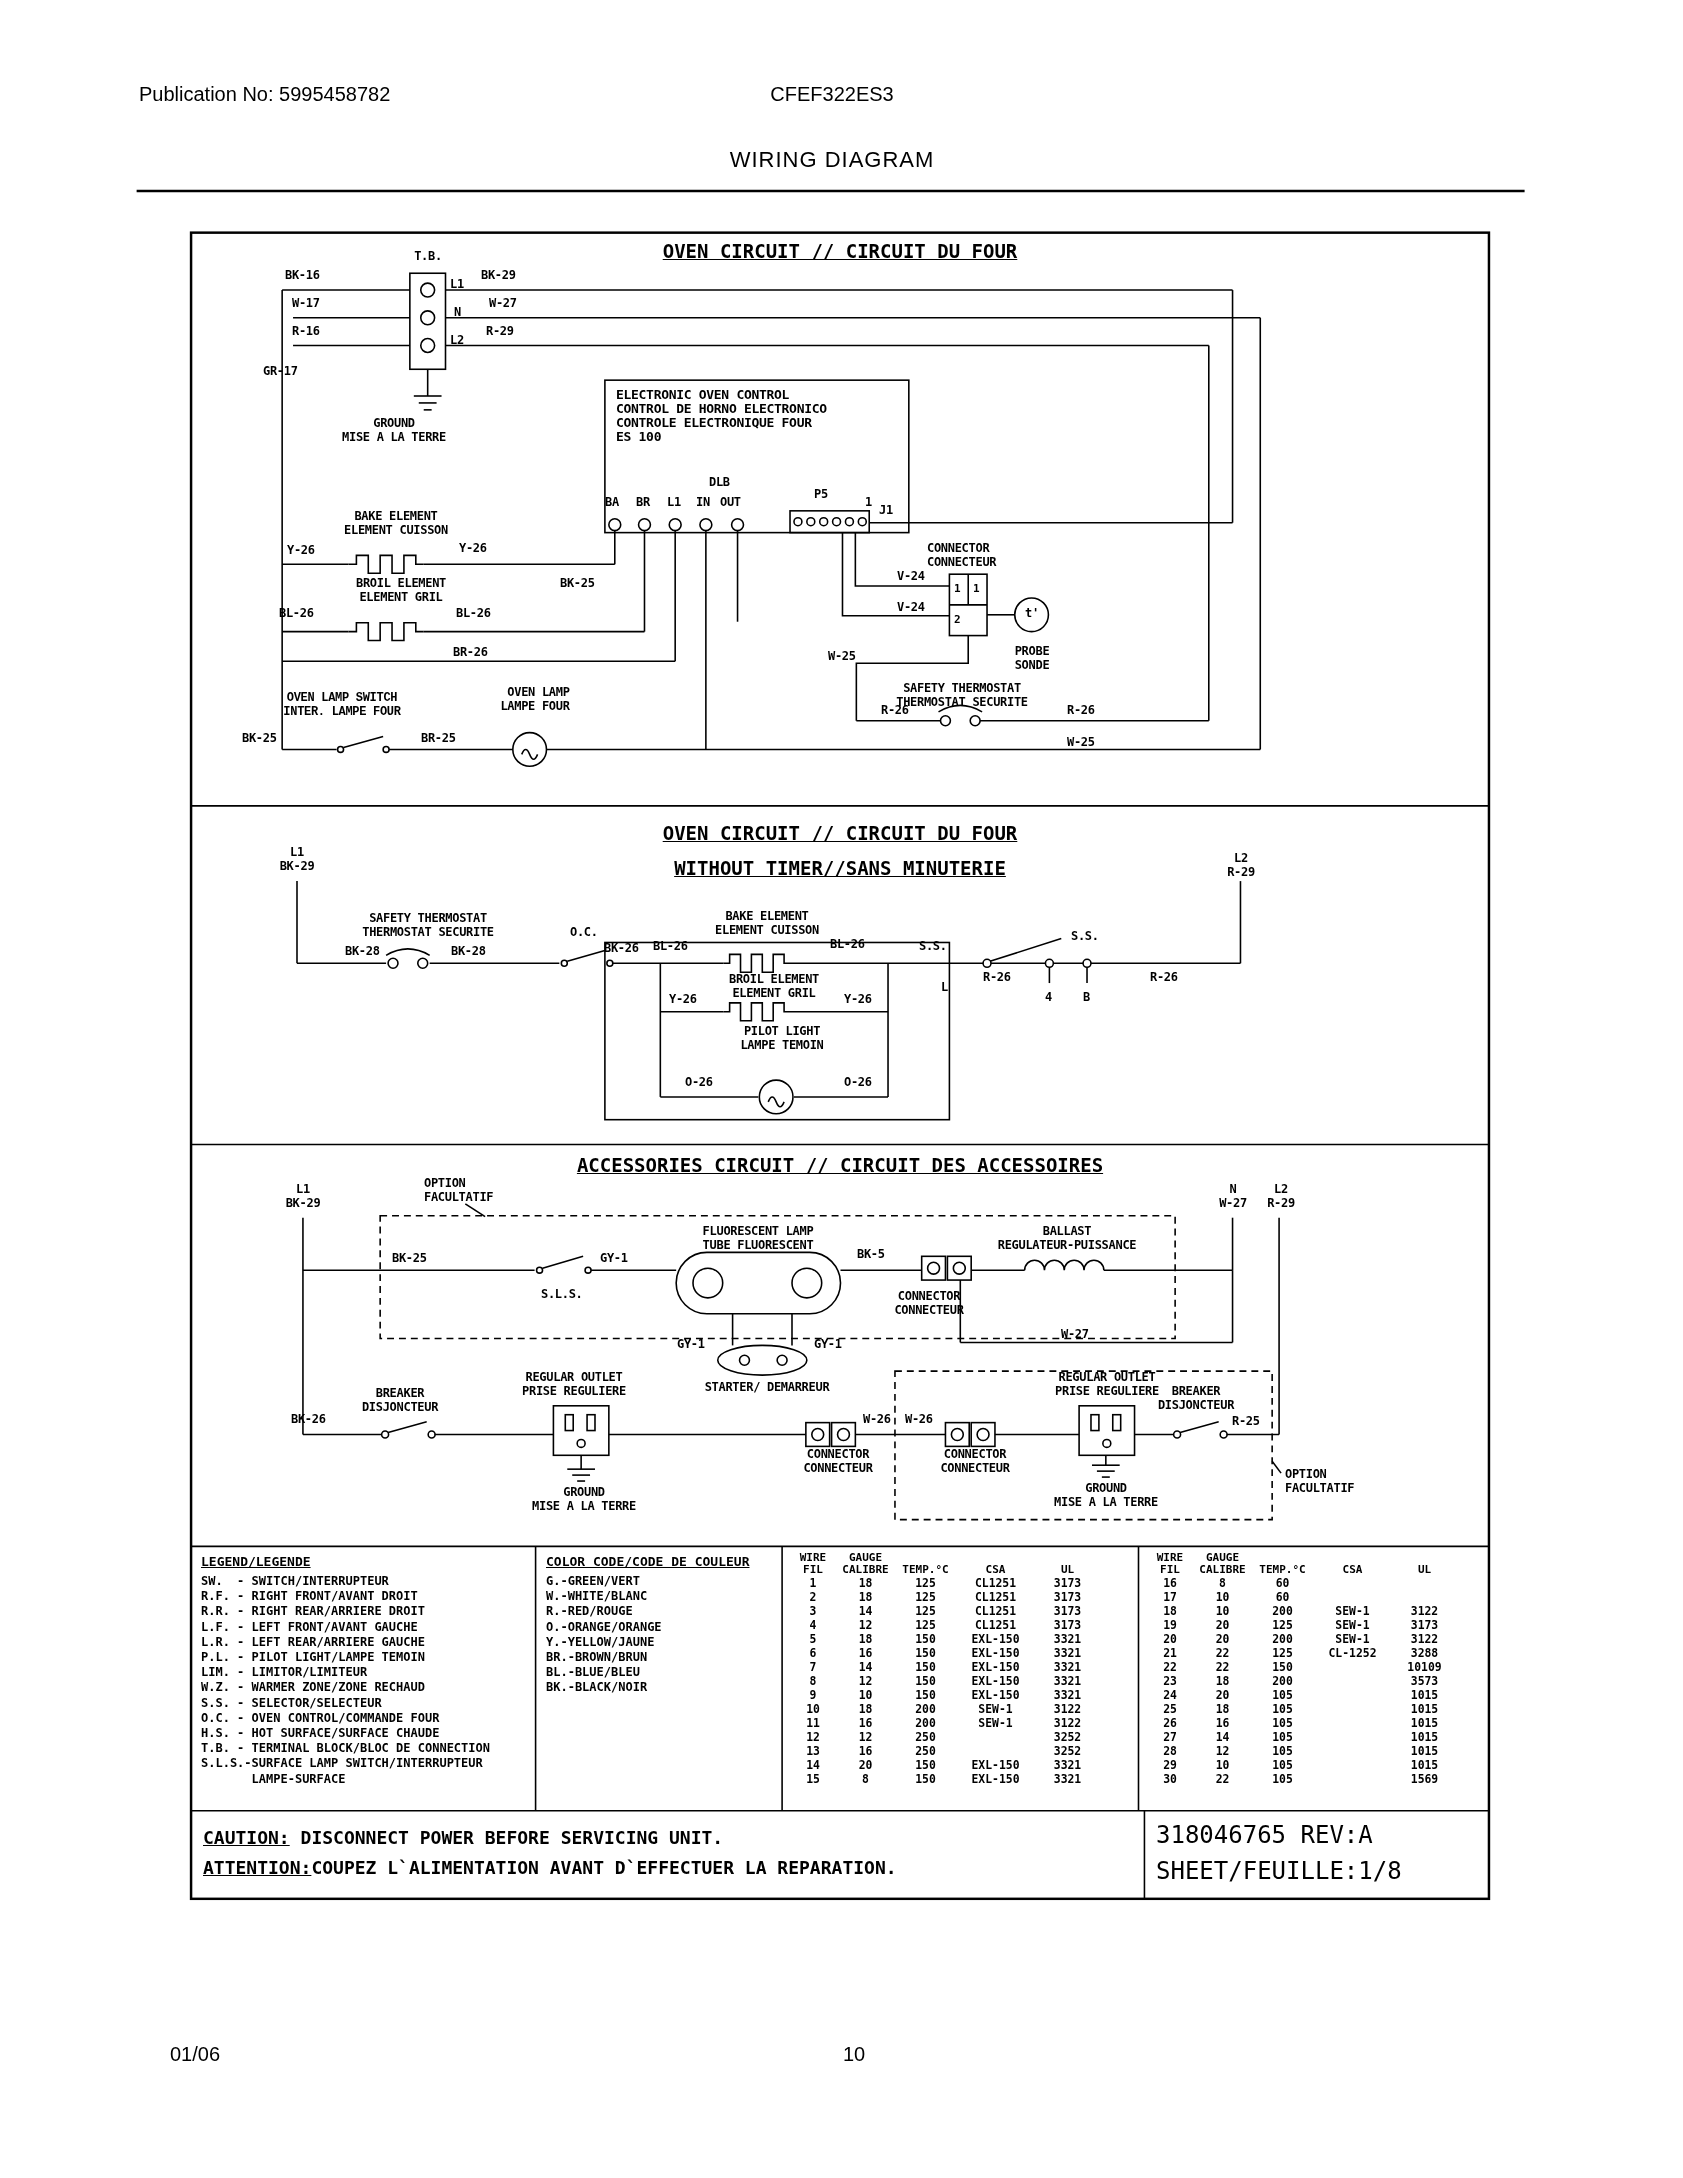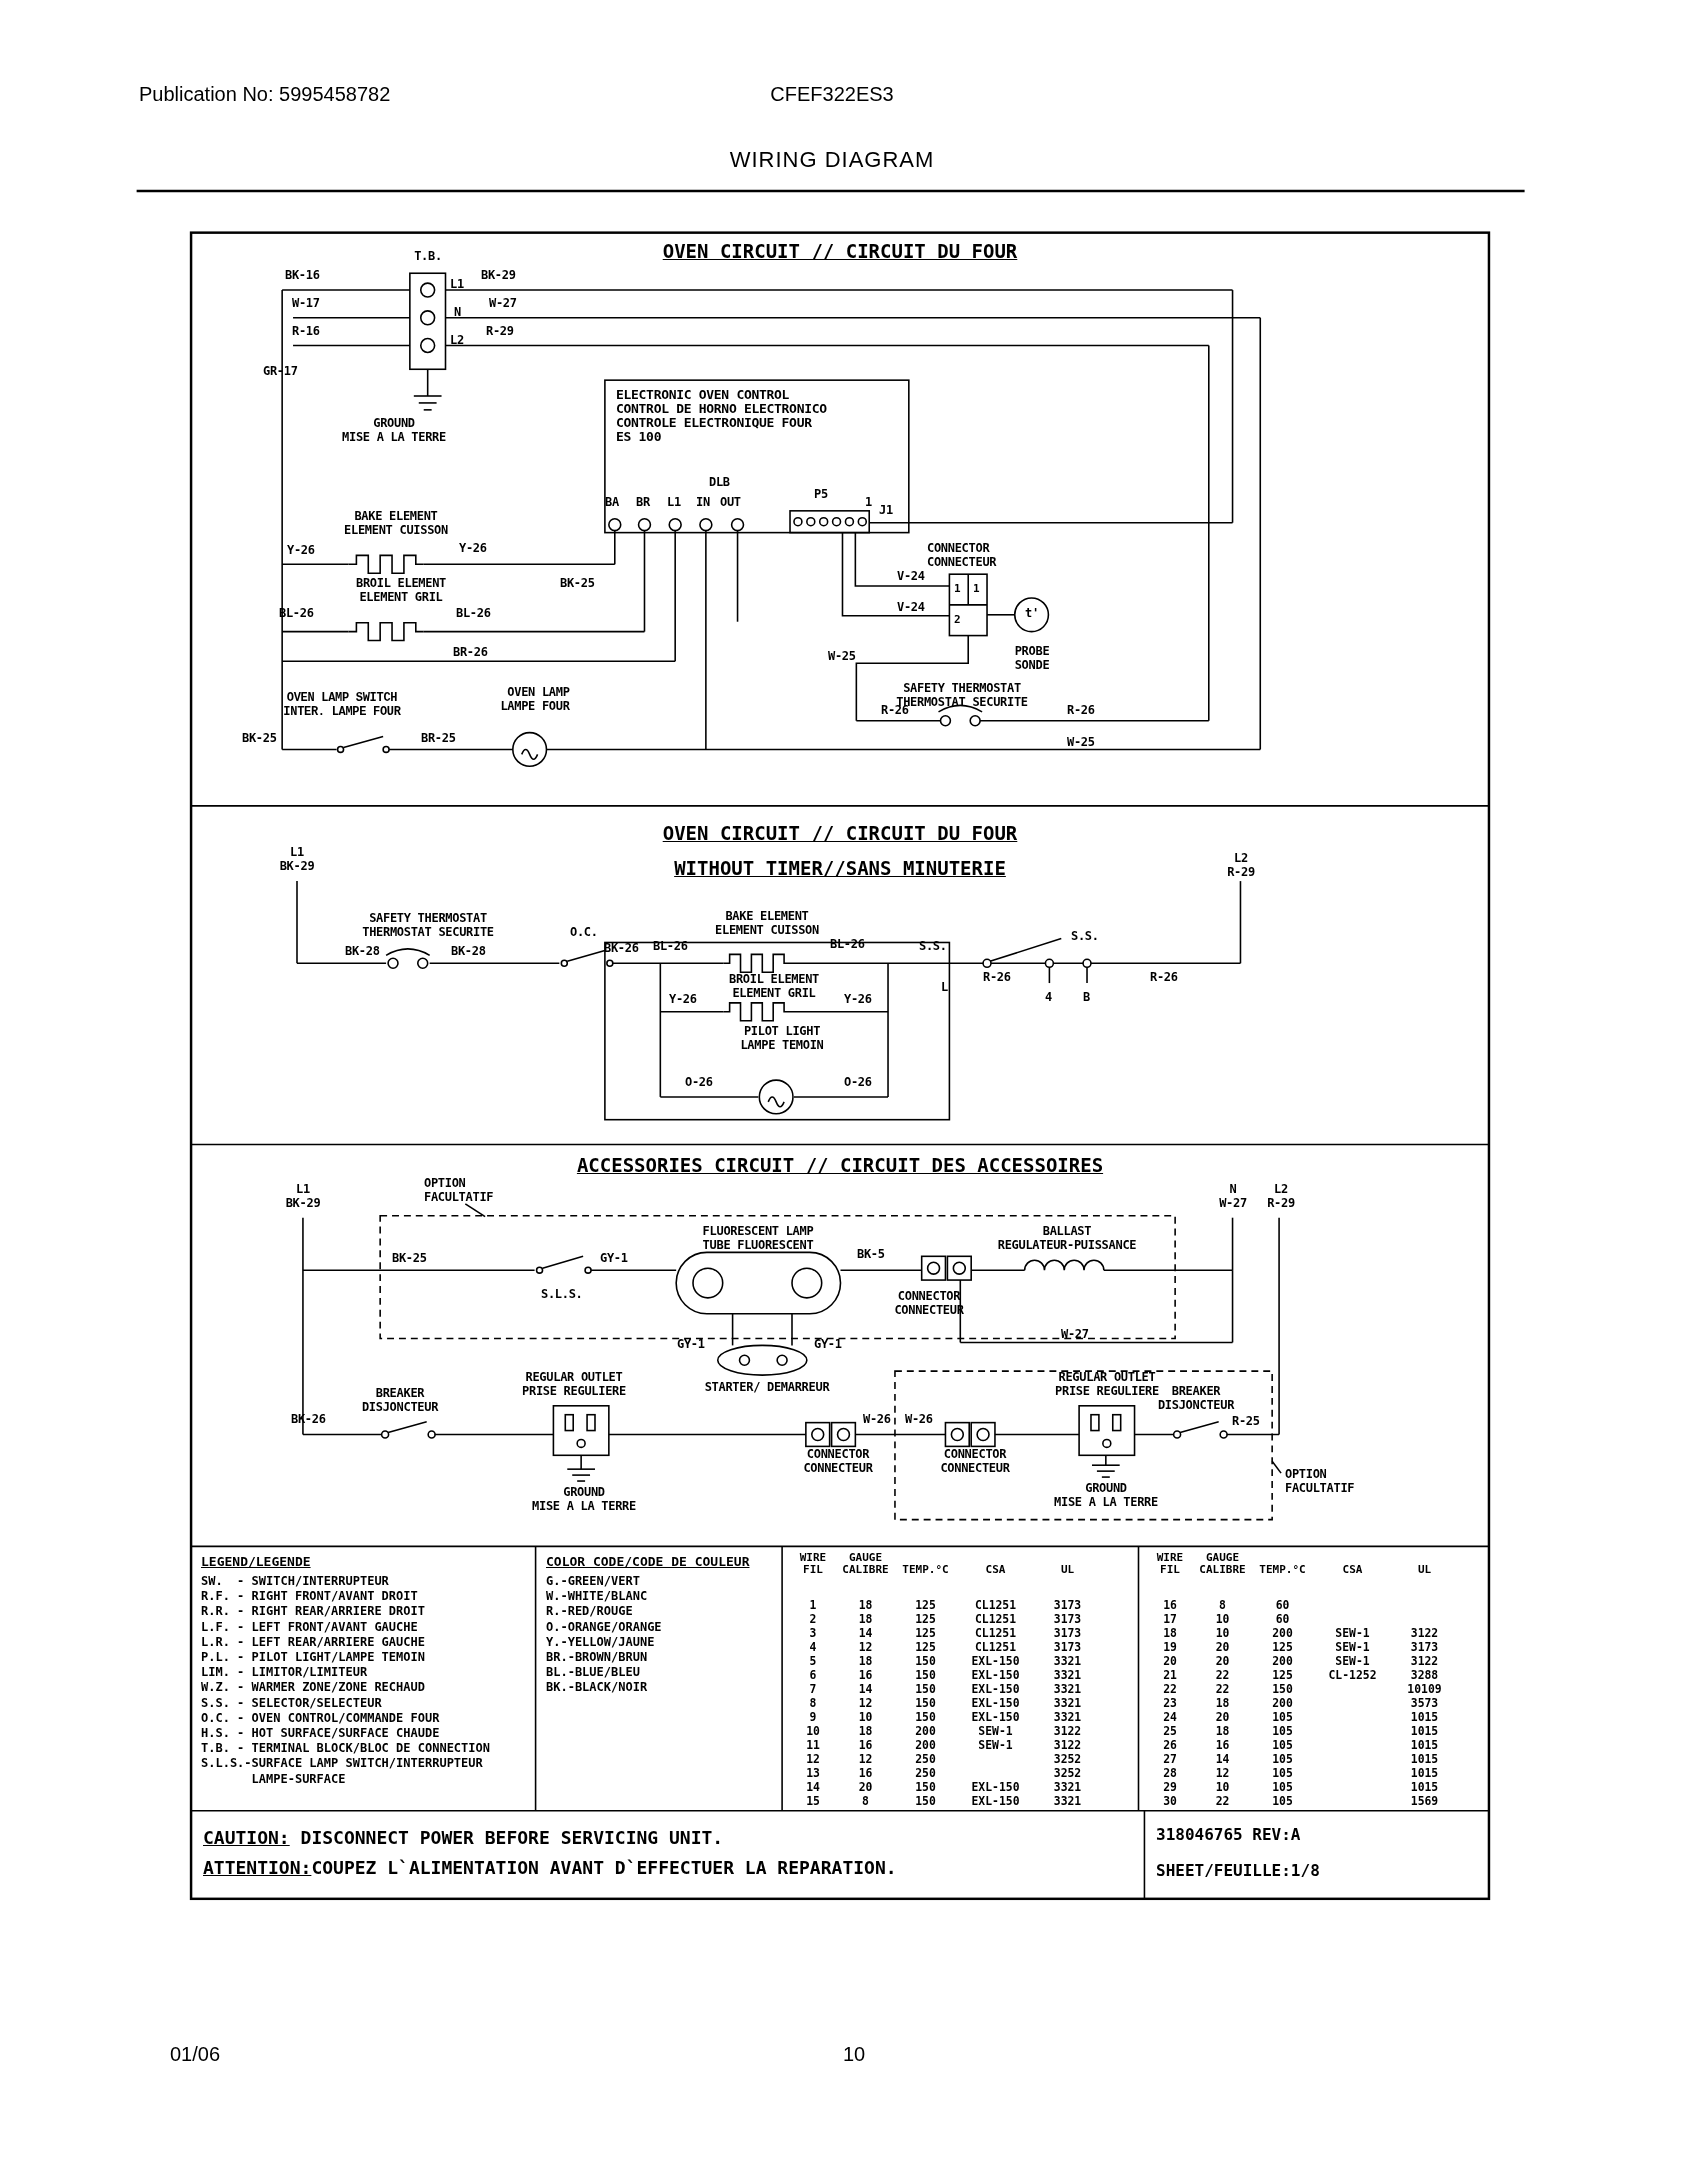--- a/index.html
+++ b/index.html
@@ -18,27 +18,27 @@
 
   .dl { position:absolute; font-size:12px; font-weight:bold; line-height:14px;
         white-space:pre-line; letter-spacing:-0.3px; }
   .dl.c { transform:translateX(-50%); text-align:center; }
 
   .panel { position:absolute; }
   .btitle { font-size:13px; font-weight:bold; text-decoration:underline; margin-bottom:5px; white-space:pre; }
   .legend-item, .color-item { font-size:12px; font-weight:bold; line-height:15.2px; white-space:pre; }
 
   .wrow { display:grid; grid-template-columns:46px 59px 61px 79px 65px; align-items:end; }
-  .whead { margin-bottom:22px; }
+  .whead { margin-bottom:0; }
   .wcell { font-size:11px; font-weight:bold; white-space:pre-line; text-align:center; line-height:12px; }
   .wrow span { font-size:11.4px; font-weight:bold; text-align:center; line-height:14px; }
 
   .caution-line { font-size:18px; font-weight:bold; line-height:30px; white-space:pre; }
   .caution-line .u { text-decoration:underline; }
-  .part-line { font-size:16px; font-weight:bold; line-height:36px; white-space:nowrap; }
+  .part-line { font-size:24px; font-weight:normal; line-height:36px; white-space:nowrap; }
 
   .ft { position:absolute; font-family:"Liberation Sans",sans-serif; font-size:20px;margin-left:31px; }
 </style>
 </head>
 <body>
 
 <div class="page">
 
   <div class="hd-pub">Publication No: 5995458782</div>
   <div class="hd-model">CFEF322ES3</div>

